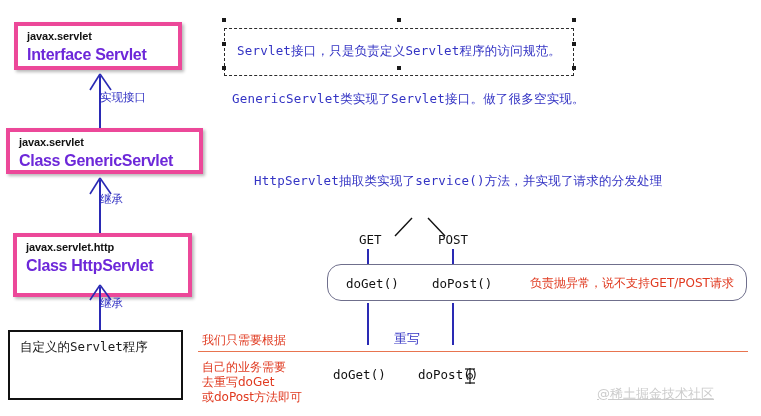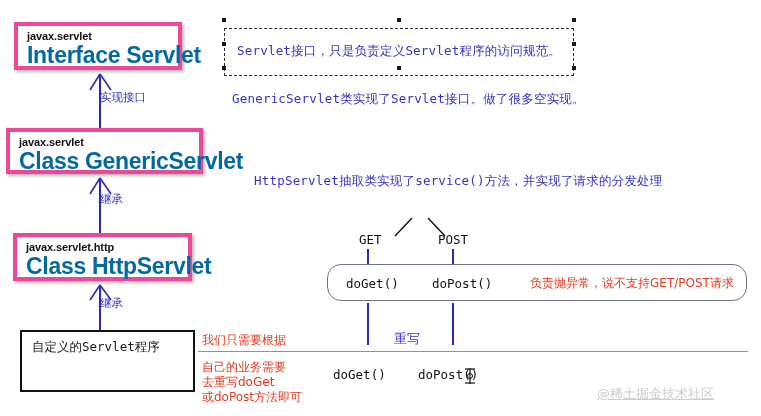--- a/index.html
+++ b/index.html
@@ -31,23 +31,23 @@
   .classbox .pkg {
     font-family: "Liberation Sans", sans-serif;
     font-size: 11px;
     font-weight: bold;
     color: #111111;
     line-height: 13px;
     letter-spacing: -0.1px;
   }
   .classbox .cls {
     font-family: "Liberation Sans", sans-serif;
-    font-size: 23px;
+    font-size: 16px;
     font-weight: bold;
-    color: #0369a1;
+    color: #6d28d9;
     line-height: 24px;
     letter-spacing: -0.3px;
     white-space: nowrap;
   }
 
   
   .plainbox {
     position: absolute;
     background: #ffffff;
     border: 2px solid #111111;
@@ -151,33 +151,33 @@
     <div class="cls">Class GenericServlet</div>
   </div>
 
   <svg class="abs" style="left:78px; top:174px;" width="50" height="60">
     <line x1="22" y1="60" x2="22" y2="6" stroke="#2a2ab4" stroke-width="2"></line>
     <line x1="22" y1="4" x2="12" y2="20" stroke="#2a2ab4" stroke-width="1.6"></line>
     <line x1="22" y1="4" x2="33" y2="20" stroke="#2a2ab4" stroke-width="1.6"></line>
   </svg>
   <div class="blue-small" style="left:100px; top:192px;">继承</div>
 
-  <div class="classbox" style="left:13px; top:233px; width:179px; height:48px;">
+  <div class="classbox" style="left:13px; top:233px; width:179px; height:64px;">
     <div class="pkg">javax.servlet.http</div>
     <div class="cls">Class HttpServlet</div>
   </div>
 
   <svg class="abs" style="left:78px; top:281px;" width="50" height="50">
     <line x1="22" y1="50" x2="22" y2="6" stroke="#2a2ab4" stroke-width="2"></line>
     <line x1="22" y1="4" x2="12" y2="19" stroke="#2a2ab4" stroke-width="1.6"></line>
     <line x1="22" y1="4" x2="33" y2="19" stroke="#2a2ab4" stroke-width="1.6"></line>
   </svg>
   <div class="blue-small" style="left:100px; top:296px;">继承</div>
 
-  <div class="plainbox" style="left:20px; top:330px; width:175px; height:62px;">
+  <div class="plainbox" style="left:8px; top:330px; width:175px; height:70px;">
     <div class="txt">自定义的Servlet程序</div>
   </div>
 
   <div class="dashbox" style="left:224px; top:28px; width:350px; height:48px;">
     <div class="blue-note" style="left:12px; top:14px;">Servlet接口，只是负责定义Servlet程序的访问规范。</div>
   </div>
 
   <div class="handle" style="left:222px; top:18px;"></div>
   <div class="handle" style="left:397px; top:18px;"></div>
   <div class="handle" style="left:572px; top:18px;"></div>

